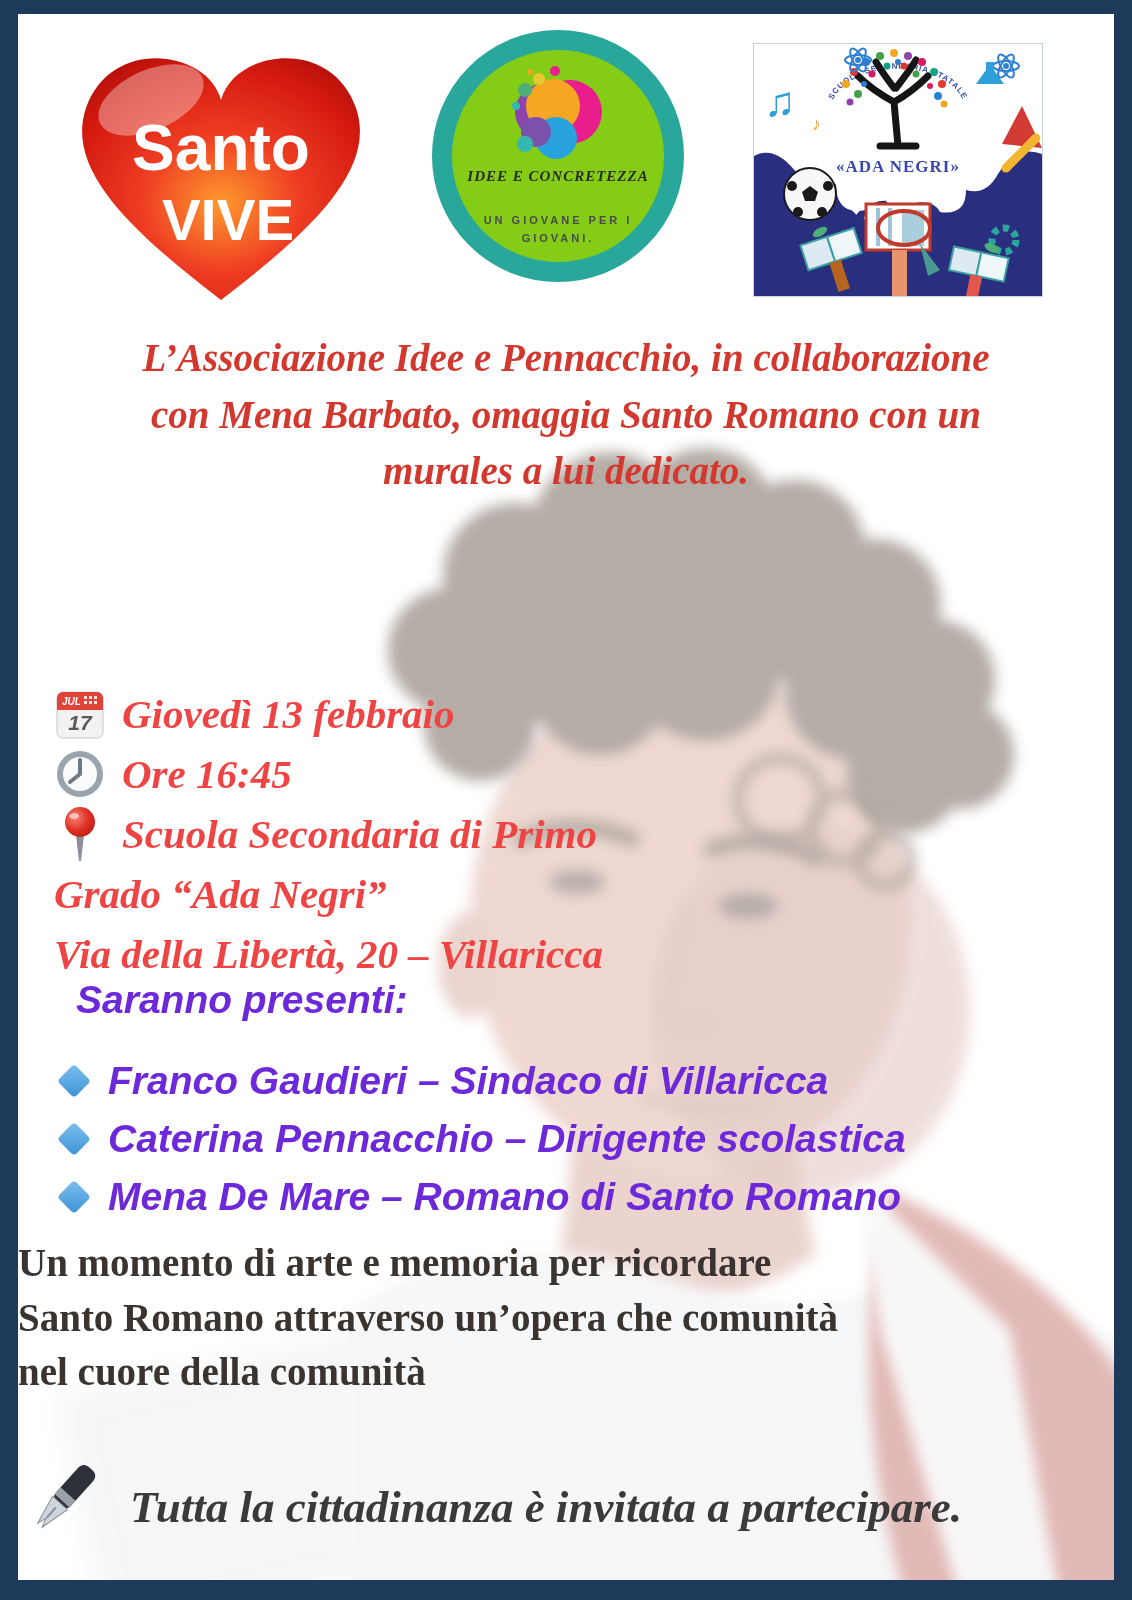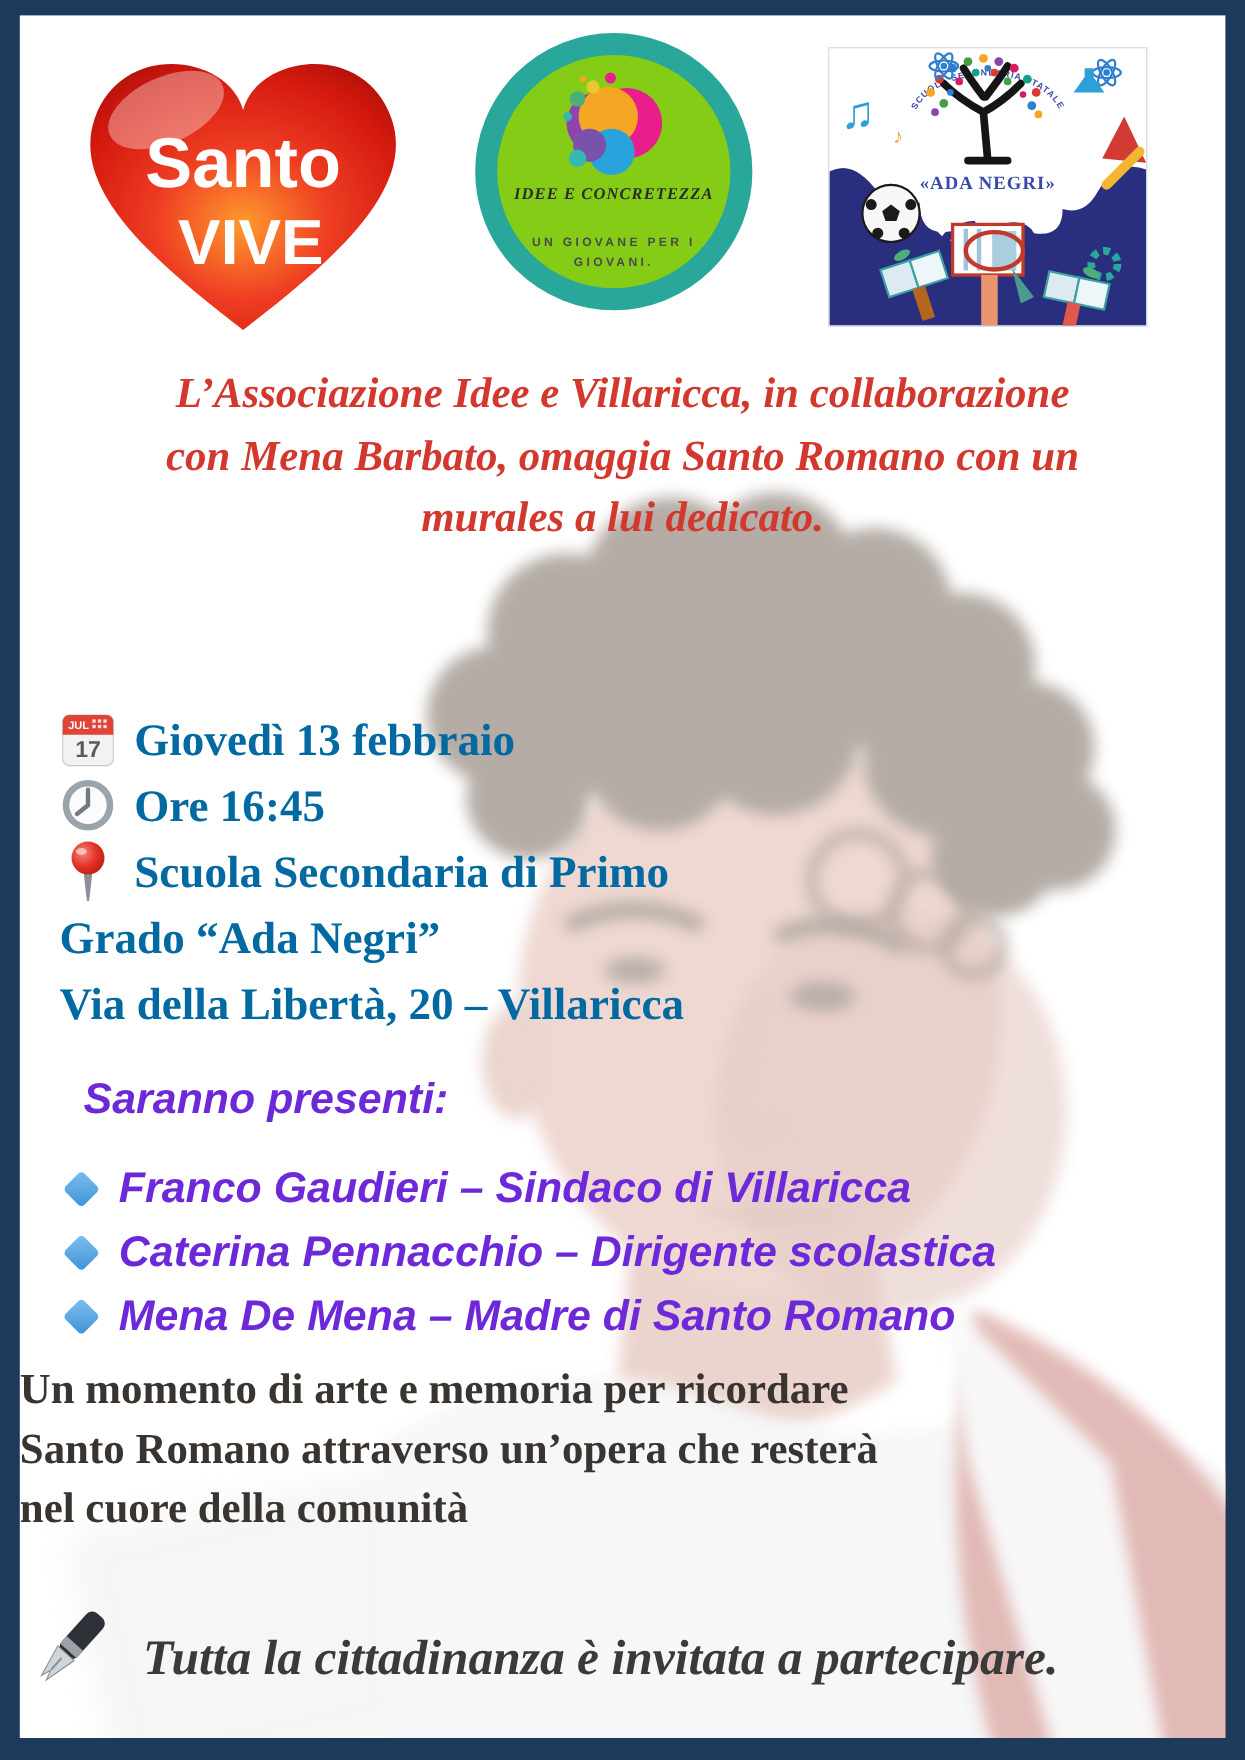--- a/index.html
+++ b/index.html
@@ -33,22 +33,22 @@
   .logo-school { position:absolute; left:736px; top:30px; width:288px; height:252px; z-index:2;
                  box-shadow:0 0 0 1px #c9d2e0; background:#fff; }
   
   .headline {
     position:absolute; left:0; top:316px; width:100%; z-index:2;
     text-align:center; color:#d3382f;
     font-style:italic; font-weight:bold; font-size:39px; line-height:1.45;
   }
   
   .details {
-    position:absolute; left:36px; top:628px; width:700px; z-index:2;
-    color:#0369a1; font-weight:bold; font-size:41px;
+    position:absolute; left:36px; top:670px; width:700px; z-index:2;
+    color:#ef4444; font-style:italic; font-weight:bold; font-size:41px;
   }
   .details .row { display:flex; align-items:center; gap:16px; height:60px; }
   .details .cont { height:60px; display:flex; align-items:center; }
   .details .icon { flex:0 0 52px; display:flex; justify-content:center; }
   
   .presenti {
     position:absolute; left:44px; top:964px; width:1000px; z-index:2;
     font-family:"Liberation Sans", sans-serif; font-style:italic; font-weight:bold;
     color:#6d28d9;
   }
@@ -260,21 +260,21 @@
       <g transform="rotate(12 224 224)">
         <rect x="196" y="208" width="28" height="24" fill="#ddeaf2" stroke="#3aa0a0" stroke-width="2"></rect>
         <rect x="224" y="208" width="28" height="24" fill="#eef6fa" stroke="#3aa0a0" stroke-width="2"></rect>
         <rect x="218" y="232" width="12" height="24" fill="#e2574c"></rect>
       </g>
       <ellipse cx="238" cy="204" rx="8" ry="4" fill="#4caf78" transform="rotate(25 238 204)"></ellipse>
     </g>
   </svg>
 
   <div class="headline">
-    <div>L’Associazione Idee e Villaricca, in collaborazione</div>
+    <div>L’Associazione Idee e Pennacchio, in collaborazione</div>
     <div>con Mena Barbato, omaggia Santo Romano con un</div>
     <div>murales a lui dedicato.</div>
   </div>
 
   <div class="details">
     <div class="row">
       <span class="icon">
         <svg width="48" height="52" viewBox="0 0 48 52">
           <rect x="1" y="4" width="46" height="46" rx="6" fill="#f2f2f2" stroke="#c9c9c9"></rect>
           <path d="M1,10 a6,6 0 0 1 6,-6 L41,4 a6,6 0 0 1 6,6 L47,22 L1,22 Z" fill="#e14338"></path>
@@ -328,28 +328,28 @@
       <li>
         <span class="diamond"></span>
         <span>Franco Gaudieri – Sindaco di Villaricca</span>
       </li>
       <li>
         <span class="diamond"></span>
         <span>Caterina Pennacchio – Dirigente scolastica</span>
       </li>
       <li>
         <span class="diamond"></span>
-        <span>Mena De Mena – Madre di Santo Romano</span>
+        <span>Mena De Mare – Romano di Santo Romano</span>
       </li>
     </ul>
   </div>
 
   <div class="quote">
     <div>Un momento di arte e memoria per ricordare</div>
-    <div>Santo Romano attraverso un’opera che resterà</div>
+    <div>Santo Romano attraverso un’opera che comunità</div>
     <div>nel cuore della comunità</div>
   </div>
 
   <div class="closing">
     <span>
       <svg width="76" height="100" viewBox="0 0 76 100">
         <g transform="translate(40,42) rotate(42)">
           <rect x="-10" y="-34" width="20" height="48" rx="7" fill="#2e3238"></rect>
           <rect x="-10" y="0" width="20" height="9" fill="#9aa1a8"></rect>
           <polygon points="-10,12 10,12 3,42 0,33 -3,42" fill="#cfd6db" stroke="#8a9097" stroke-width="1"></polygon>

